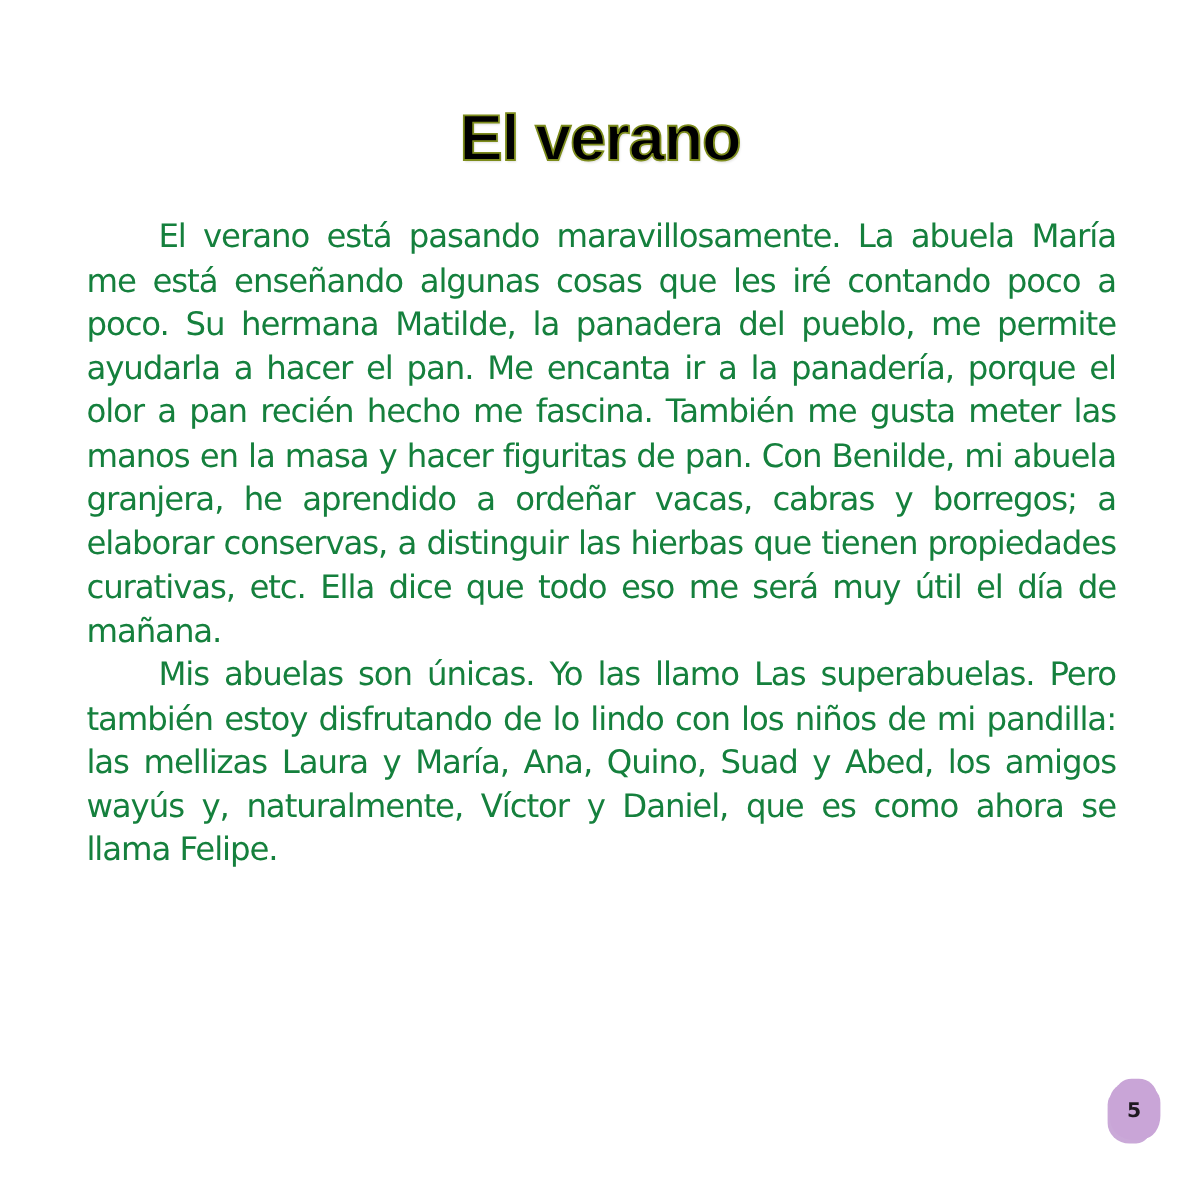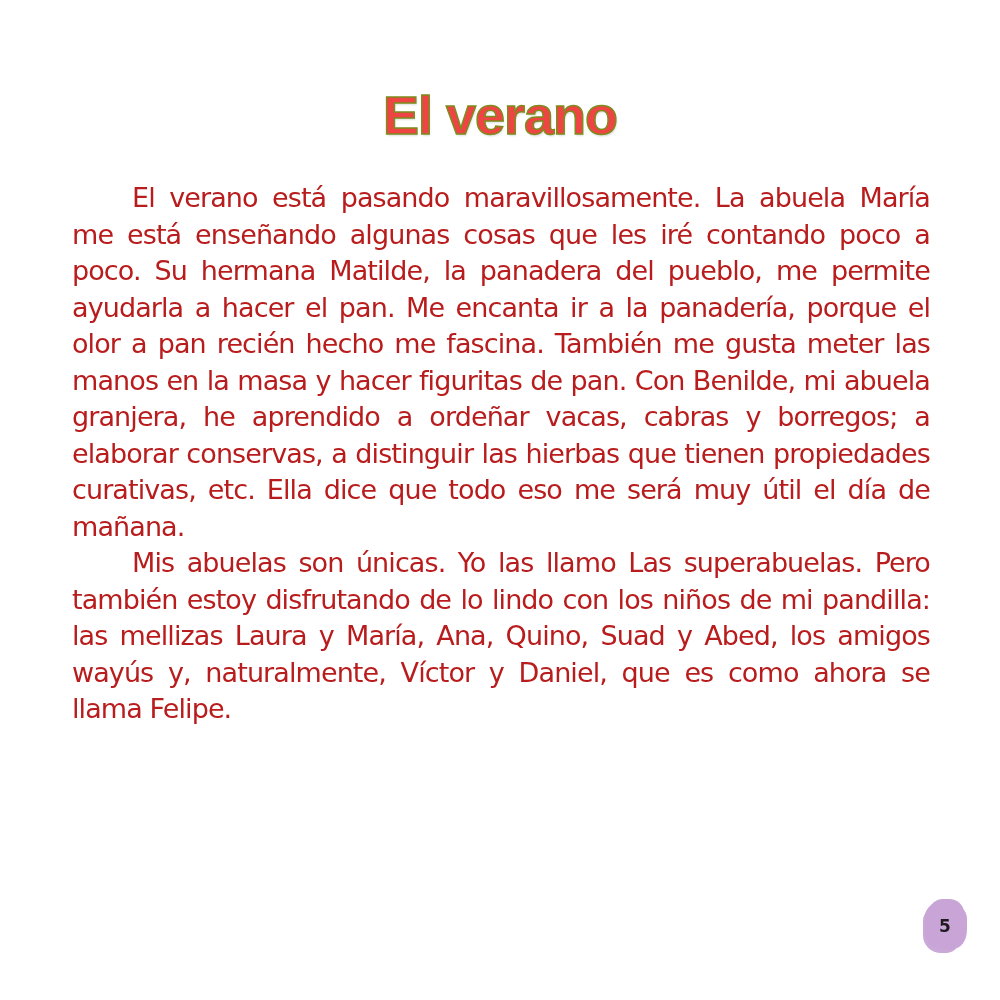--- a/index.html
+++ b/index.html
@@ -23,36 +23,36 @@
     .title {
       position: absolute;
       top: 84px;
       left: 0;
       width: 1000px;
       text-align: center;
       font-family: "Liberation Sans", sans-serif;
       font-weight: bold;
       font-size: 54px;
       letter-spacing: -1px;
-      color: #ef4444;
+      color: #000000;
       -webkit-text-stroke: 1.5px #7d8c1c;
       text-shadow: 1px 2px 2px rgba(0,0,0,0.12);
       margin: 0;
     }
     .body-text {
       position: absolute;
       left: 72px;
       top: 180px;
       width: 858px;
       font-family: "DejaVu Sans", sans-serif;
       font-size: 27px;
       line-height: 36.5px;
       text-align: justify;
       font-weight: normal;
-      color: #b91c1c;
+      color: #15803d;
       letter-spacing: -0.9px;
       word-spacing: 0px;
     }
     .body-text p {
       margin: 0;
       text-indent: 60px;
     }
     .page-badge {
       position: absolute;
       left: 925px;

